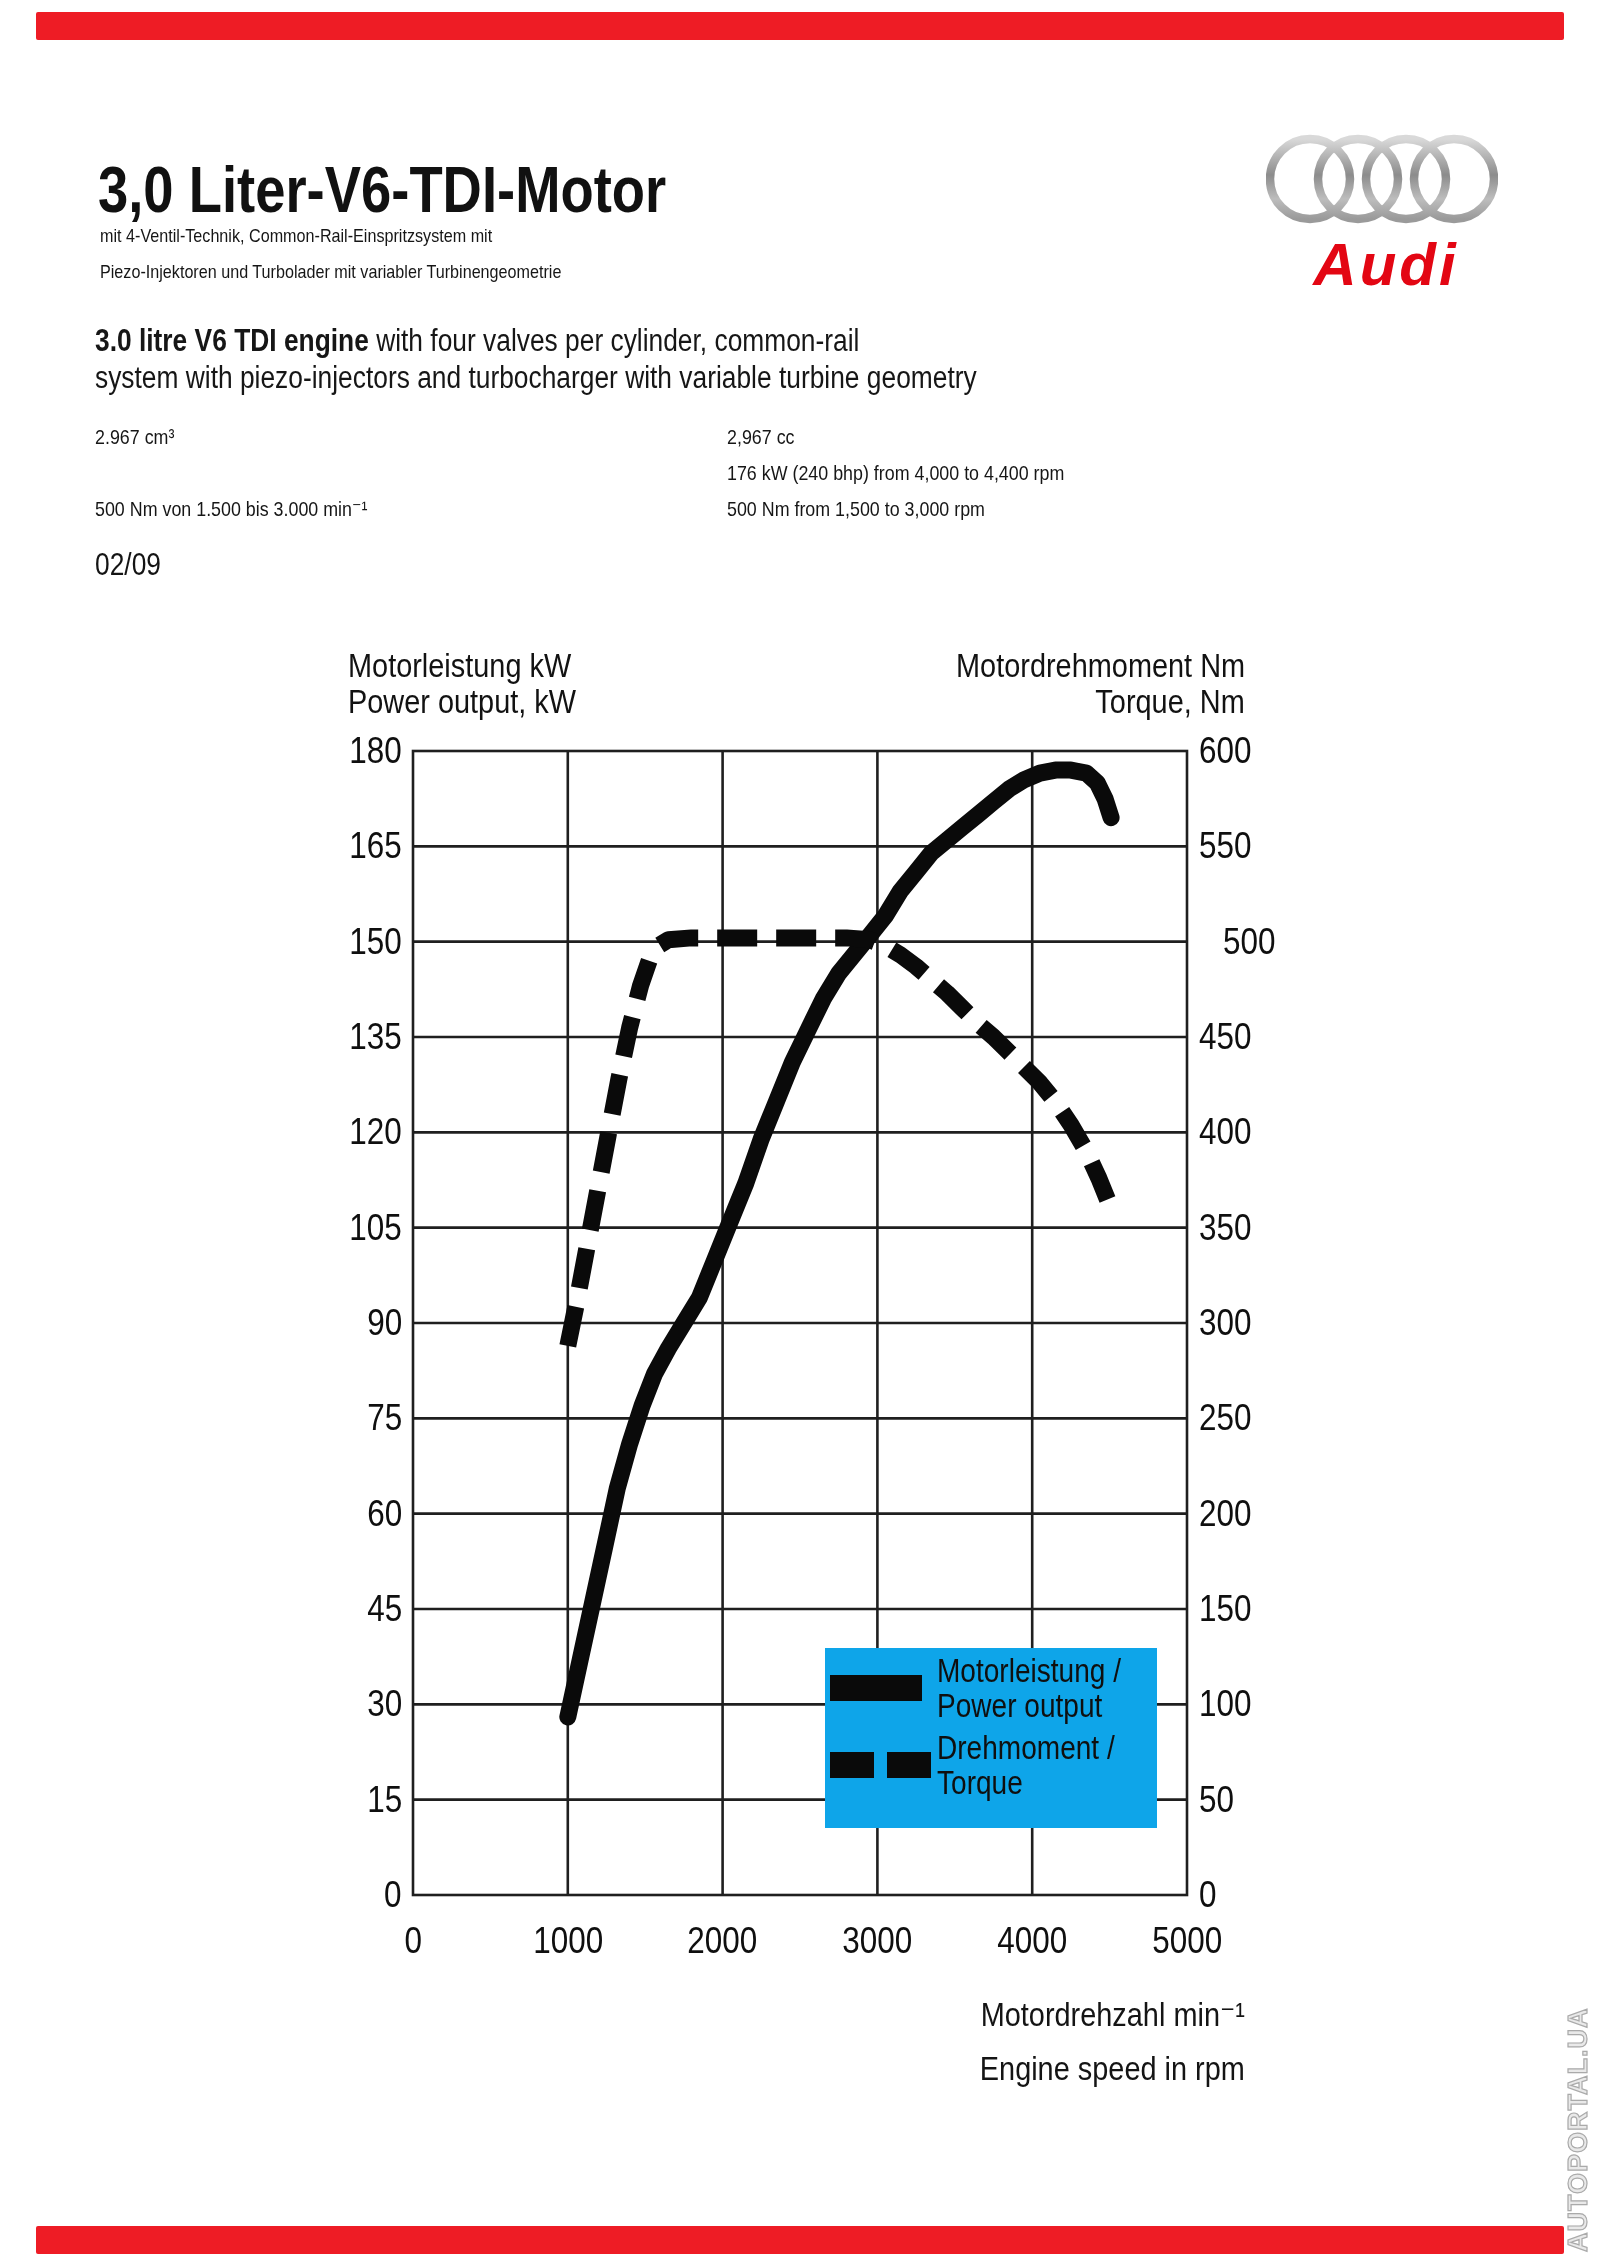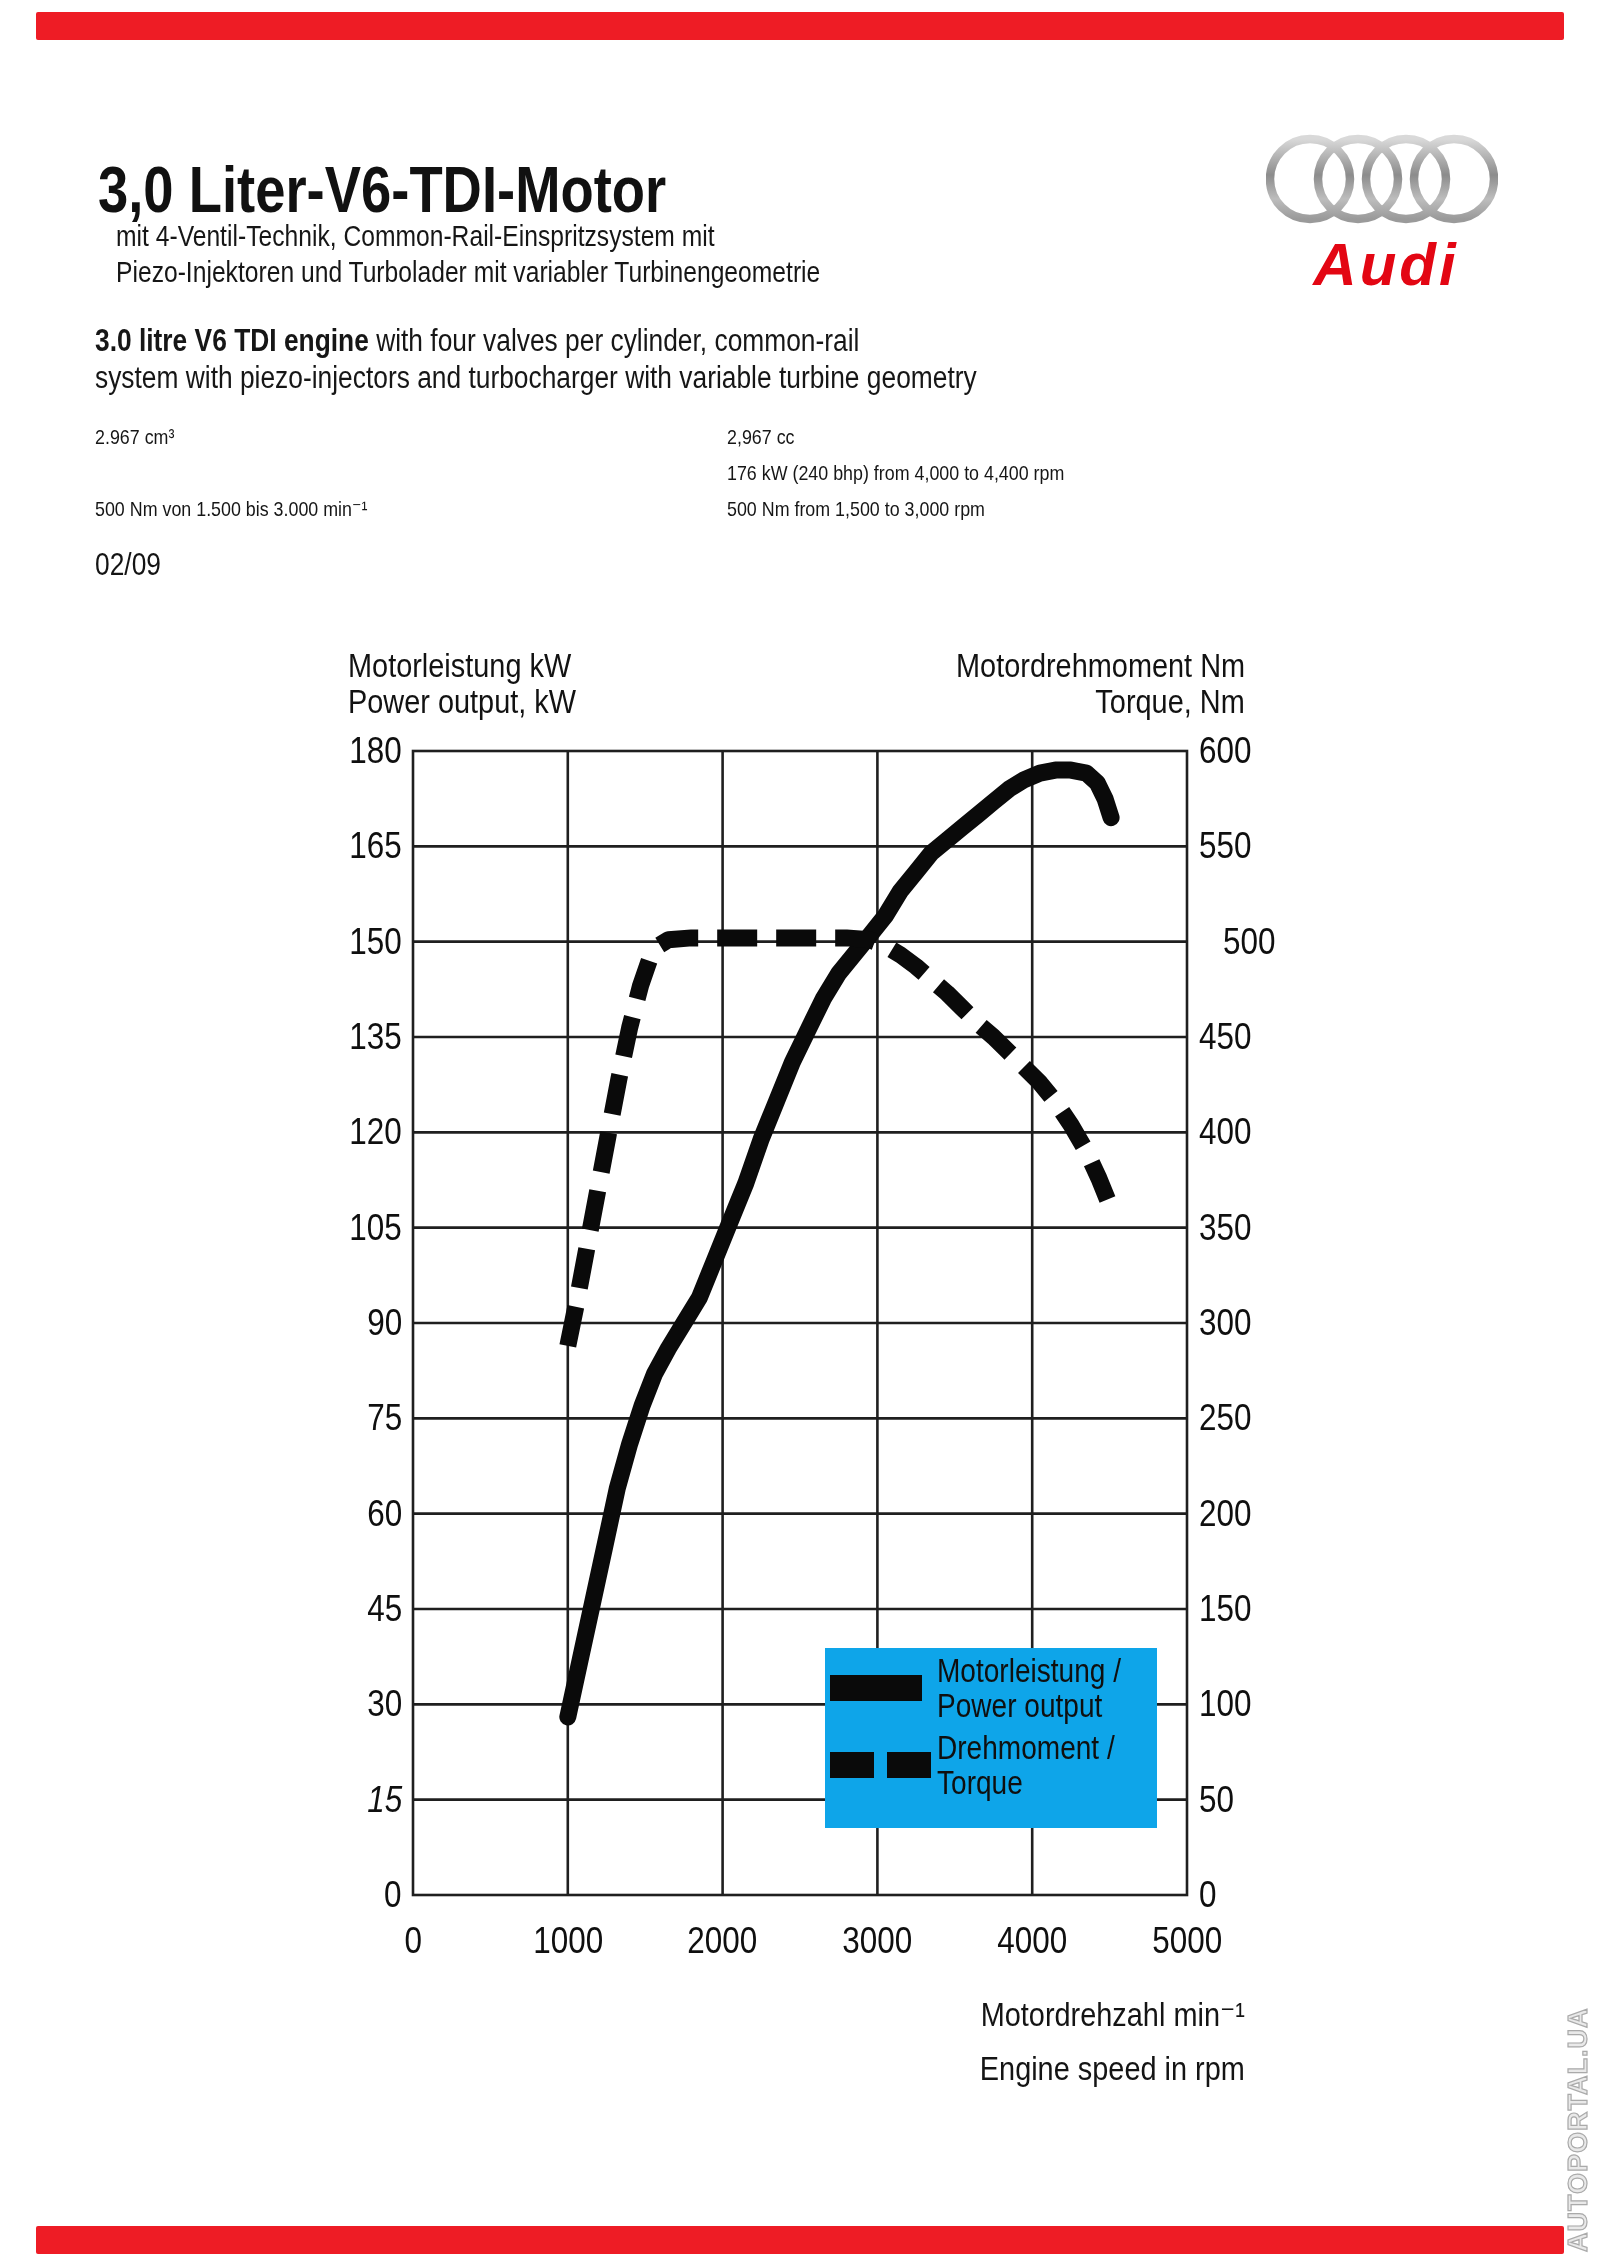--- a/index.html
+++ b/index.html
@@ -6,21 +6,21 @@
   #page{position:relative;width:1600px;height:2265px;background:#ffffff;overflow:hidden;
         font-family:"Liberation Sans","DejaVu Sans",sans-serif;color:#141414;}
   .abs{position:absolute;}
   .cond{display:inline-block;transform:scaleX(0.85);transform-origin:0 50%;white-space:nowrap;}
   .cond-r{display:inline-block;transform:scaleX(0.85);transform-origin:100% 50%;white-space:nowrap;}
   .cond-c{display:inline-block;transform:scaleX(0.85);transform-origin:50% 50%;white-space:nowrap;}
   .redbar{position:absolute;left:36px;width:1528px;height:28px;border-radius:2px;background:#ee1c25;}
   .redbar.top{top:12px;}
   .redbar.bottom{top:2226px;}
   #title{left:98px;top:156px;font-size:64px;line-height:68px;font-weight:700;color:#111;}
-  .subtitle{left:116px;width:900px;font-size:29px;line-height:36px;color:#161616;}
+  .subtitle{left:100px;width:900px;font-size:19px;line-height:36px;color:#161616;}
   .para{left:95px;width:1000px;font-size:31px;line-height:37px;color:#161616;}
   .spec{font-size:21px;line-height:36px;color:#161616;}
   #date{left:95px;top:547px;font-size:31px;}
   .axhead{font-size:34px;line-height:34px;color:#121212;}
   .ticklab{position:absolute;font-size:37px;line-height:38px;color:#0f0f0f;}
   #legendbox{left:825px;top:1648px;width:332px;height:180px;background:#0ea5e9;}
   .legtext{position:absolute;left:112px;font-size:33px;line-height:35px;color:#0f0f0f;white-space:nowrap;}
   .sw{position:absolute;left:5px;height:26px;background:#0a0a0a;}
   .sw-d{position:absolute;top:0;height:26px;width:44px;background:#0a0a0a;}
   #wordmark{left:1296px;top:230px;width:180px;text-align:center;font-size:60px;font-weight:700;
@@ -108,21 +108,21 @@
       <div class="ticklab" style="left: 292px; top: 827.333px; width: 110px; text-align: right;"><span class="cond-r">165</span></div>
       <div class="ticklab" style="left: 292px; top: 922.667px; width: 110px; text-align: right;"><span class="cond-r">150</span></div>
       <div class="ticklab" style="left: 292px; top: 1018px; width: 110px; text-align: right;"><span class="cond-r">135</span></div>
       <div class="ticklab" style="left: 292px; top: 1113.33px; width: 110px; text-align: right;"><span class="cond-r">120</span></div>
       <div class="ticklab" style="left: 292px; top: 1208.67px; width: 110px; text-align: right;"><span class="cond-r">105</span></div>
       <div class="ticklab" style="left: 292px; top: 1304px; width: 110px; text-align: right;"><span class="cond-r">90</span></div>
       <div class="ticklab" style="left: 292px; top: 1399.33px; width: 110px; text-align: right;"><span class="cond-r">75</span></div>
       <div class="ticklab" style="left: 292px; top: 1494.67px; width: 110px; text-align: right;"><span class="cond-r">60</span></div>
       <div class="ticklab" style="left: 292px; top: 1590px; width: 110px; text-align: right;"><span class="cond-r">45</span></div>
       <div class="ticklab" style="left: 292px; top: 1685.33px; width: 110px; text-align: right;"><span class="cond-r">30</span></div>
-      <div class="ticklab" style="left: 292px; top: 1780.67px; width: 110px; text-align: right; font-style: italic;"><span class="cond-r">15</span></div>
+      <div class="ticklab" style="left: 292px; top: 1780.67px; width: 110px; text-align: right;"><span class="cond-r">15</span></div>
       <div class="ticklab" style="left: 292px; top: 1876px; width: 110px; text-align: right;"><span class="cond-r">0</span></div>
       <div class="ticklab" style="left: 1199px; top: 732px; width: 110px; text-align: left;"><span class="cond">600</span></div>
       <div class="ticklab" style="left: 1199px; top: 827.333px; width: 110px; text-align: left;"><span class="cond">550</span></div>
       <div class="ticklab" style="left: 1199px; top: 922.667px; width: 110px; text-align: center;"><span class="cond">500</span></div>
       <div class="ticklab" style="left: 1199px; top: 1018px; width: 110px; text-align: left;"><span class="cond">450</span></div>
       <div class="ticklab" style="left: 1199px; top: 1113.33px; width: 110px; text-align: left;"><span class="cond">400</span></div>
       <div class="ticklab" style="left: 1199px; top: 1208.67px; width: 110px; text-align: left;"><span class="cond">350</span></div>
       <div class="ticklab" style="left: 1199px; top: 1304px; width: 110px; text-align: left;"><span class="cond">300</span></div>
       <div class="ticklab" style="left: 1199px; top: 1399.33px; width: 110px; text-align: left;"><span class="cond">250</span></div>
       <div class="ticklab" style="left: 1199px; top: 1494.67px; width: 110px; text-align: left;"><span class="cond">200</span></div>

